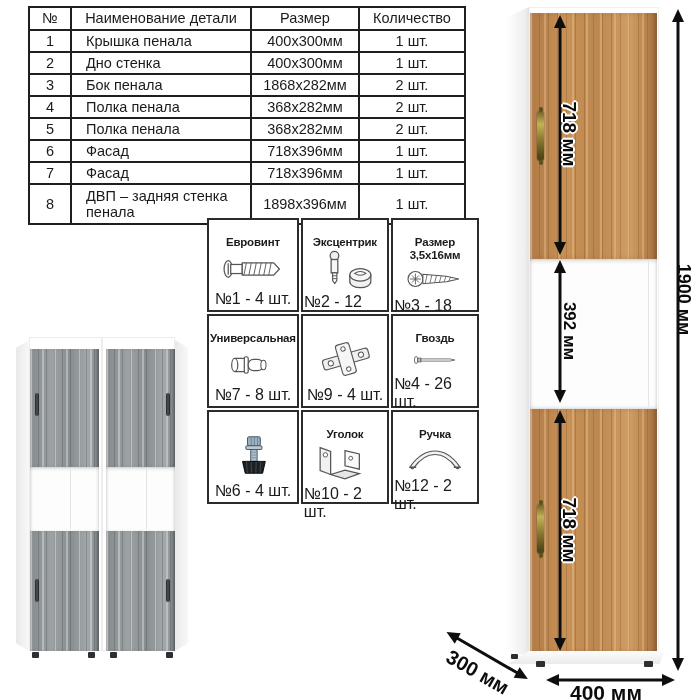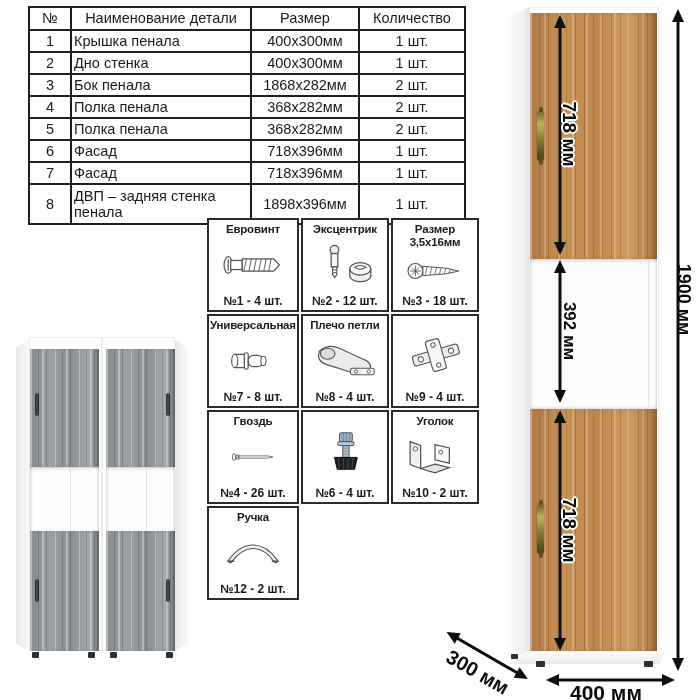--- a/index.html
+++ b/index.html
@@ -8,31 +8,31 @@
 
   
   .parts-table{position:absolute;left:28px;top:6px;border-collapse:collapse;font-size:14.5px;}
   .parts-table th,.parts-table td{border:2px solid #1f1f1f;padding:0 5px;height:20px;
          text-align:center;font-weight:400;line-height:1.12;background:#fff;}
   .parts-table th{height:21px;}
   .col-num{width:30px;}
   .col-name{width:168px;}
   .col-size{width:96px;}
   .col-qty{width:94px;}
-  .parts-table td.name{text-align:left;padding-left:2px;}
+  .parts-table td.name{text-align:left;padding-left:14px;}
   .parts-table tr.tall td{height:38px;}
 
   
   .hw-grid{position:absolute;left:207px;top:218px;width:272px;display:grid;
            grid-template-columns:repeat(3,1fr);gap:2px;}
   .hw-cell{border:2px solid #2b2b2b;background:#fff;height:94px;box-sizing:border-box;
            display:flex;flex-direction:column;align-items:center;justify-content:space-between;
-           padding:3px 1px 2px;}
+           padding:16px 1px 2px;}
   .hw-title{font-weight:700;font-size:11.5px;letter-spacing:-0.2px;text-align:center;line-height:1.1;}
-  .hw-count{font-weight:700;font-size:12px;}
+  .hw-count{font-weight:400;font-size:16px;}
   .hw-icon{flex:1;display:flex;align-items:center;justify-content:center;width:100%;}
   .hw-icon svg{display:block;}
 
   
   .oak{background:
       repeating-linear-gradient(90deg,rgba(110,62,24,.25) 0 1px,rgba(0,0,0,0) 1px 9px),
       repeating-linear-gradient(90deg,rgba(255,228,185,.28) 0 2px,rgba(0,0,0,0) 2px 14px),
       linear-gradient(90deg,#b07a46,#c89257 28%,#bd8850 52%,#d09d64 78%,#aa7441);}
   .graywood{background:
       repeating-linear-gradient(90deg,rgba(58,62,64,.28) 0 1px,rgba(0,0,0,0) 1px 8px),
@@ -231,33 +231,20 @@
           <ellipse cx="17" cy="23" rx="3.5" ry="7.5" fill="#fff" stroke="#555" stroke-width="1.4"></ellipse>
           <path d="M17 15.5 h12 M17 30.5 h12" stroke="#555" stroke-width="1.4"></path>
           <rect x="28" y="13.5" width="4.5" height="19" rx="2" fill="#fff" stroke="#555" stroke-width="1.4"></rect>
           <rect x="32.5" y="16.5" width="17" height="13" rx="6" fill="#fff" stroke="#555" stroke-width="1.4"></rect>
           <ellipse cx="50" cy="23" rx="3" ry="5.5" fill="#fff" stroke="#555" stroke-width="1.2"></ellipse>
         </svg>
       </div>
       <div class="hw-count">№7 - 8 шт.</div>
     </div>
 
-    <div class="hw-cell">
-      <div class="hw-title">Плечо петли</div>
-      <div class="hw-icon">
-        <svg width="76" height="42" viewBox="0 0 76 46">
-          <path d="M10 12 q10 -8 22 -3 l4 2 22 10 q8 3 8 9 v5 h-22 l-26 -8 q-12 -4 -8 -15 z" fill="#ececec" stroke="#555" stroke-width="1.3"></path>
-          <ellipse cx="19" cy="15" rx="8" ry="6" fill="#dcdcdc" stroke="#555" stroke-width="1.2"></ellipse>
-          <rect x="44" y="31" width="26" height="7" rx="2" fill="#f5f5f5" stroke="#555" stroke-width="1.2"></rect>
-          <circle cx="50" cy="34.5" r="1.8" fill="#fff" stroke="#555" stroke-width="1"></circle>
-          <circle cx="64" cy="34.5" r="1.8" fill="#fff" stroke="#555" stroke-width="1"></circle>
-        </svg>
-      </div>
-      <div class="hw-count">№8 - 4 шт.</div>
-    </div>
 
     <div class="hw-cell">
       <div class="hw-icon">
         <svg width="76" height="40" viewBox="0 0 76 46">
           <g transform="rotate(-16 39 23)">
             <rect x="12" y="17" width="54" height="12" rx="3" fill="#efefef" stroke="#555" stroke-width="1.3"></rect>
             <rect x="31" y="5" width="16" height="36" rx="3" fill="#f6f6f6" stroke="#555" stroke-width="1.3"></rect>
             <circle cx="21" cy="23" r="3" fill="#fff" stroke="#555" stroke-width="1.1"></circle>
             <circle cx="57" cy="23" r="3" fill="#fff" stroke="#555" stroke-width="1.1"></circle>
             <circle cx="39" cy="11" r="2.5" fill="#fff" stroke="#555" stroke-width="1.1"></circle>

